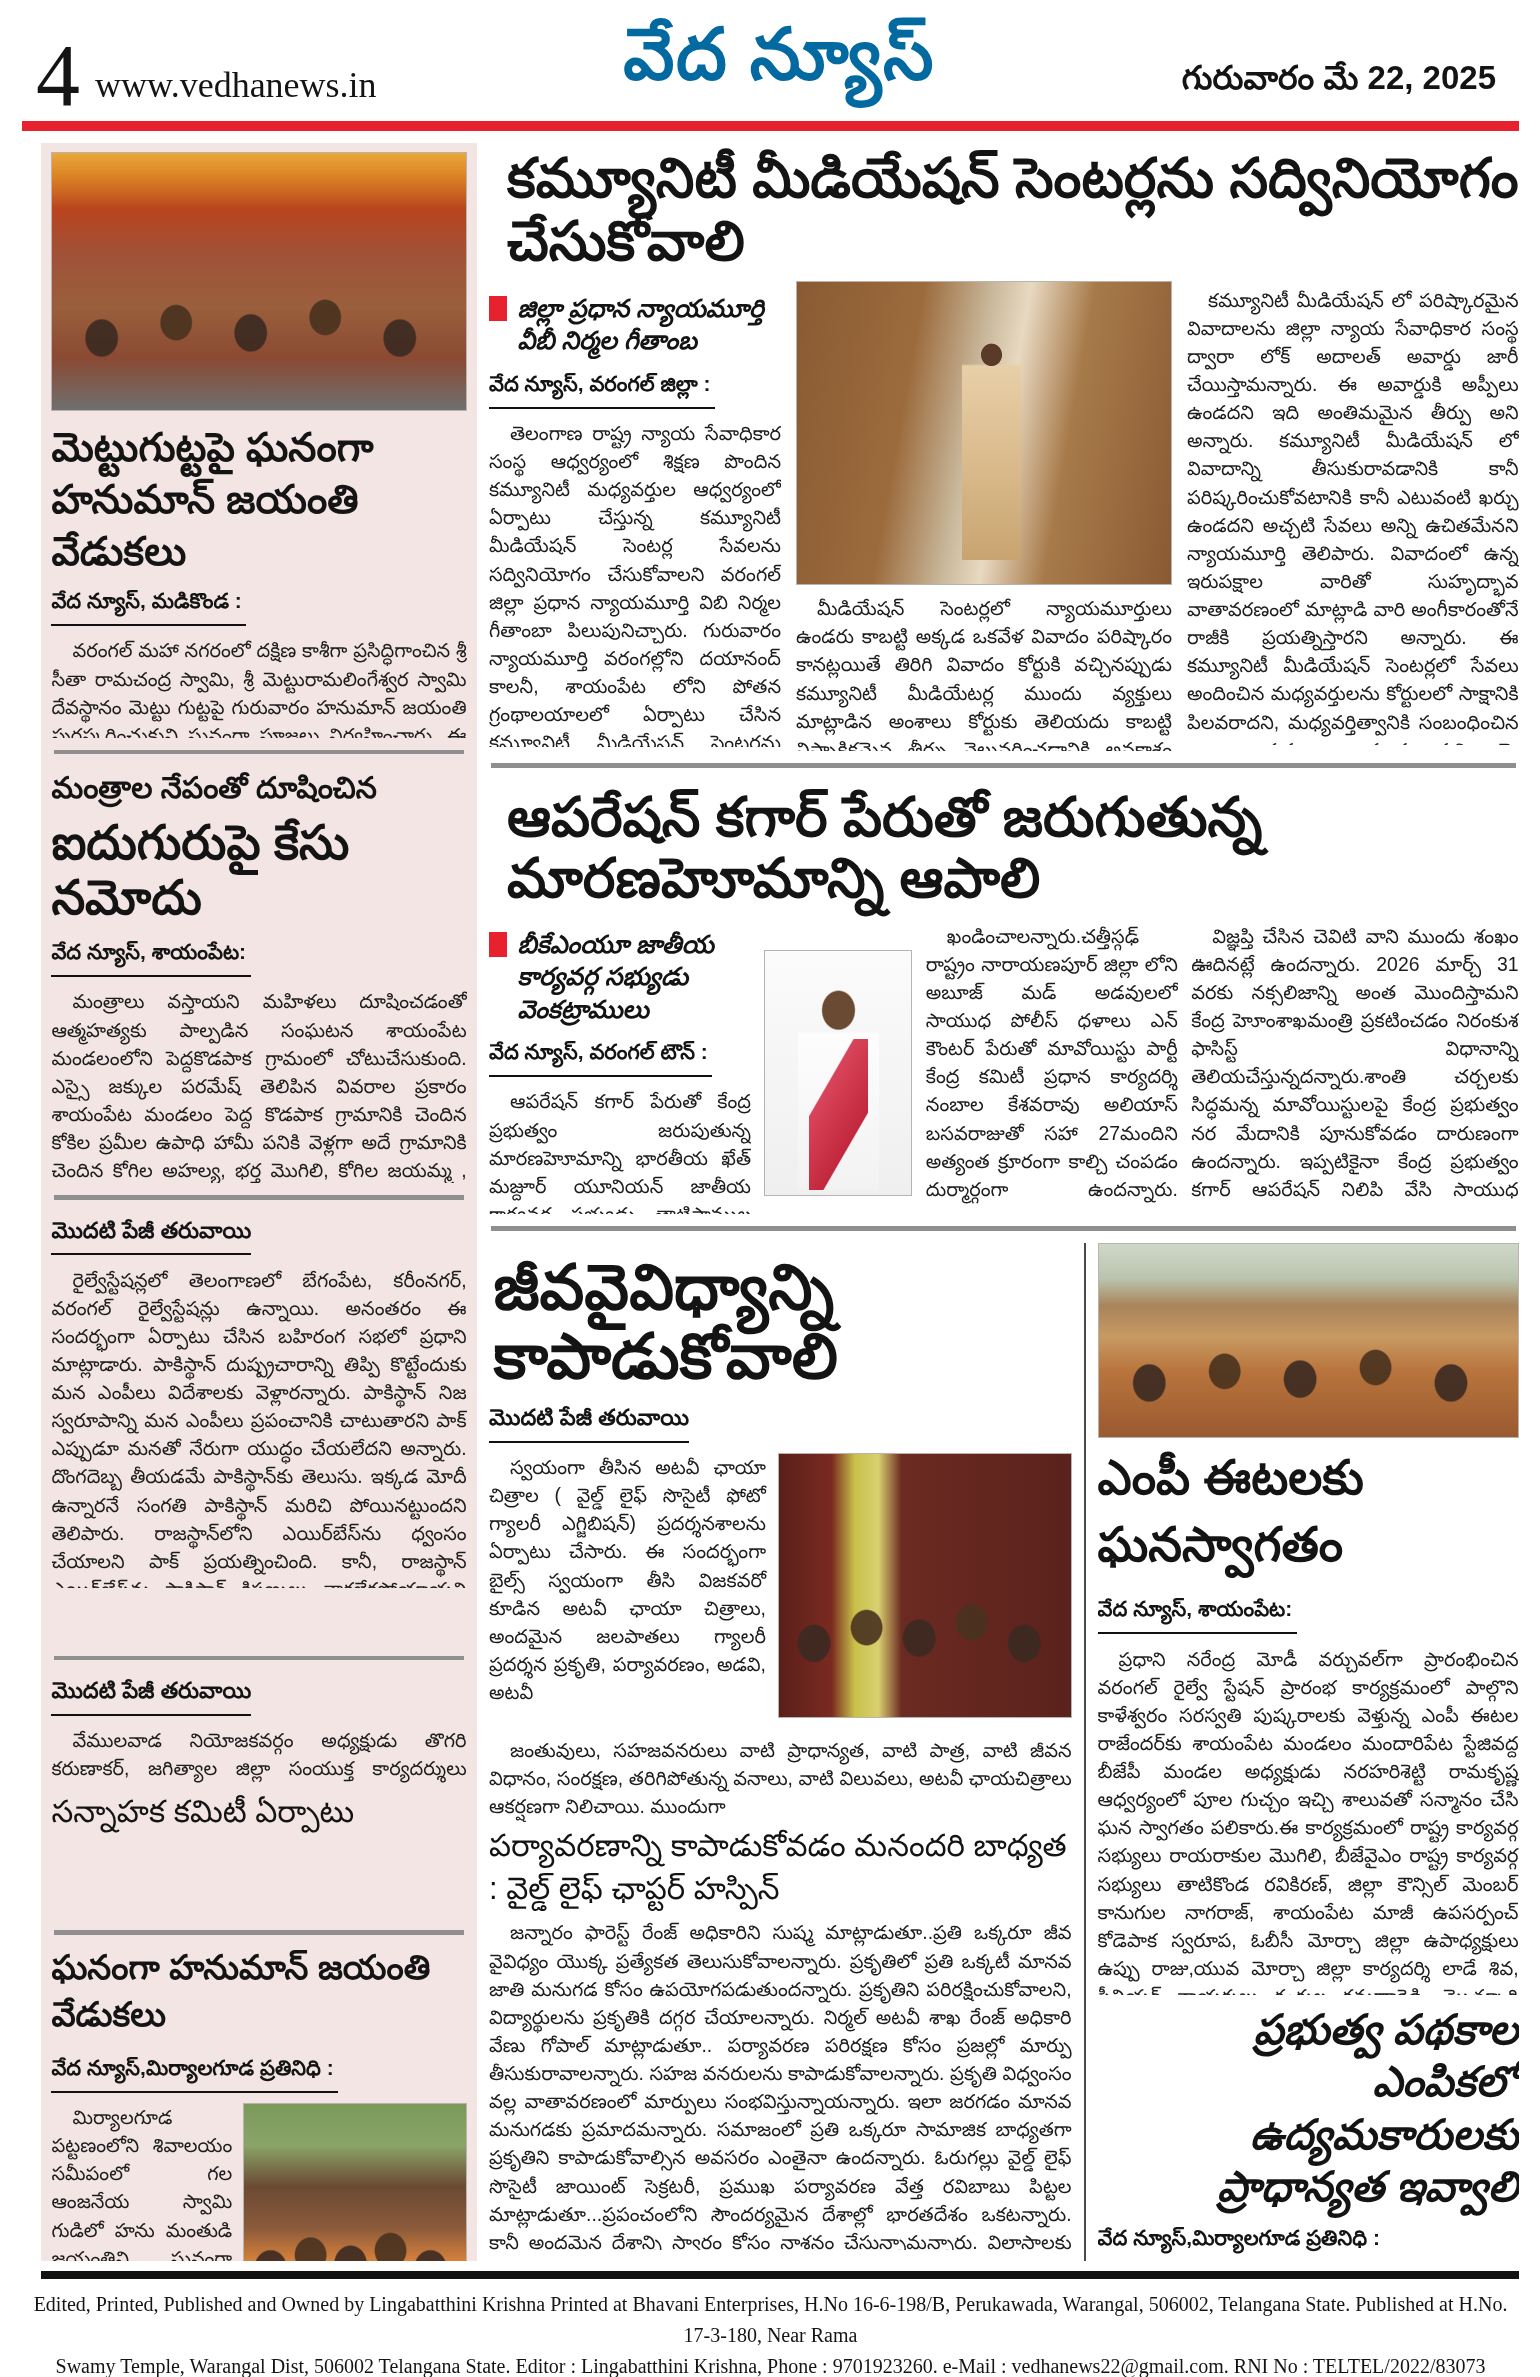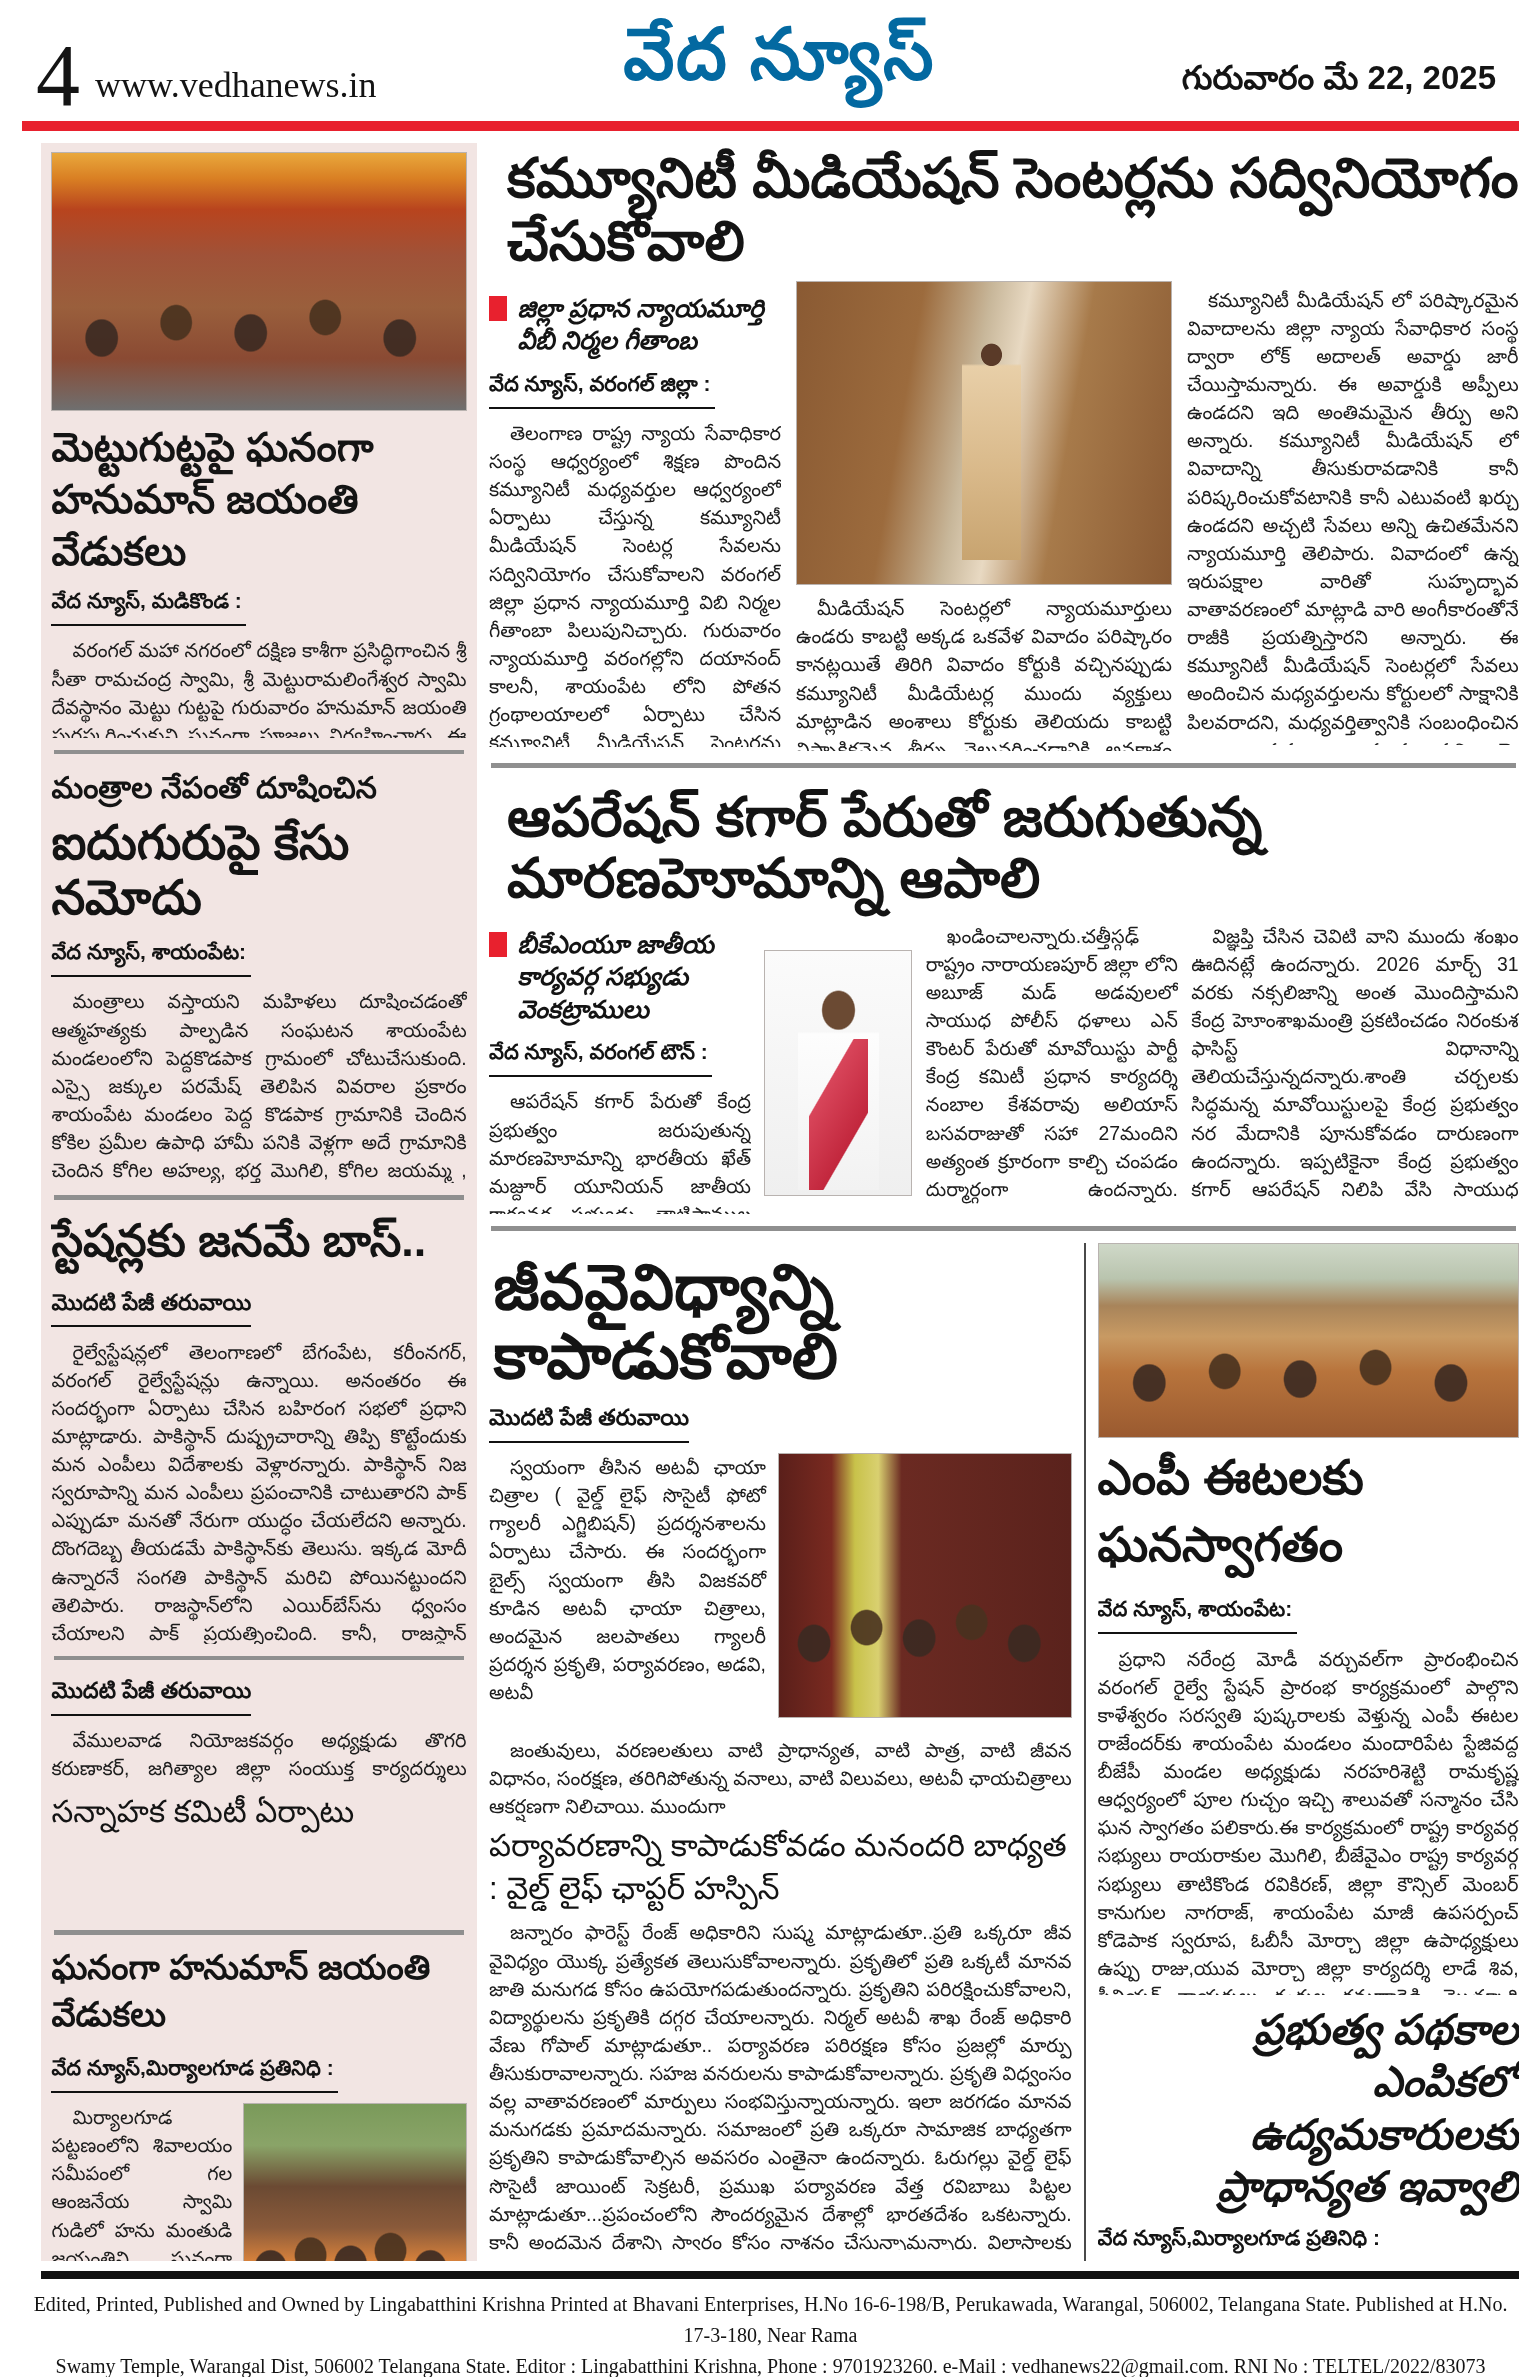--- a/index.html
+++ b/index.html
@@ -141,21 +141,20 @@
       <div class="a-block" style="height:417px">
         <div class="kicker">మంత్రాల నేపంతో దూషించిన</div>
         <div class="h-a2">ఐదుగురుపై కేసు నమోదు</div>
         <div><span class="dateline">వేద న్యూస్, శాయంపేట:</span></div>
         <p class="body a2-body">మంత్రాలు వస్తాయని మహిళలు దూషించడంతో ఆత్మహత్యకు పాల్పడిన సంఘటన శాయంపేట మండలంలోని పెద్దకొడపాక గ్రామంలో చోటుచేసుకుంది. ఎస్సై జక్కుల పరమేష్ తెలిపిన వివరాల ప్రకారం శాయంపేట మండలం పెద్ద కొడపాక గ్రామానికి చెందిన కోకిల ప్రమీల ఉపాధి హామీ పనికి వెళ్లగా అదే గ్రామానికి చెందిన కోగిల అహల్య, భర్త మొగిలి, కోగిల జయమ్మ , వంద ఐలయ్య , భార్య కొమరమ్మ వీరు అయిదుగురు కోగిల ప్రమీలను నీకు మంత్రాలు వస్తాయి నీవు మాతో పని చేయడానికి వీలు లేదు మేము కలిసి నీతో పని చేయము ఇక్కడ నుండి వెళ్లిపొమ్మని దుర్భాషలాడుతూ, చెప్పుతో కొట్టడానికి ప్రయత్నించారు. అందరి ముందు ఎందుకు బ్రతుకుతున్నావు చావు అని నానా బూతులు తిడుతూ అవమానించడంతో మనస్థాపానికి గురై ఇంటికి వెళ్లి పురుగుల మందు తాగి ఆత్మహత్యకు పాల్పడింది. ఈ విషయం తెలుసుకున్న ప్రమీల కుమారుడు కోగిల చంద్రమౌళి ఫిర్యాదు చేసిన మేరకు ఐదుగురుపై కేసు నమోదు చేసి దర్యాప్తు చేస్తున్నట్లు ఎస్సై తెలిపారు.</p>
       </div>
 
       <div class="divider"></div>
 
       <div class="a-block" style="height:432px">
-        <div class="h-a3">స్టేషన్లకు జనమే బాస్..</div>
         <div><span class="contd">మొదటి పేజీ తరువాయి</span></div>
         <p class="body a3-body">రైల్వేస్టేషన్లలో తెలంగాణలో బేగంపేట, కరీంనగర్, వరంగల్ రైల్వేస్టేషన్లు ఉన్నాయి. అనంతరం ఈ సందర్భంగా ఏర్పాటు చేసిన బహిరంగ సభలో ప్రధాని మాట్లాడారు. పాకిస్థాన్ దుష్ప్రచారాన్ని తిప్పి కొట్టేందుకు మన ఎంపీలు విదేశాలకు వెళ్లారన్నారు. పాకిస్థాన్ నిజ స్వరూపాన్ని మన ఎంపీలు ప్రపంచానికి చాటుతారని పాక్ ఎప్పుడూ మనతో నేరుగా యుద్ధం చేయలేదని అన్నారు. దొంగదెబ్బ తీయడమే పాకిస్థాన్‌కు తెలుసు. ఇక్కడ మోదీ ఉన్నారనే సంగతి పాకిస్థాన్ మరిచి పోయినట్టుందని తెలిపారు. రాజస్థాన్‌లోని ఎయిర్‌బేస్‌ను ధ్వంసం చేయాలని పాక్ ప్రయత్నించింది. కానీ, రాజస్థాన్ ఎయిర్‌బేస్‌ను పాకిస్థాన్ క్షిపణులు తాకలేకపోయాయని మన వాయుసేన మాత్రం పాక్‌లోని ఎయిర్‌బేస్‌లను ధ్వంసం చేసింది అని స్పష్టం చేశారు. గత 12 ఏళ్లుగా దేశంలో ఆధునిక మౌలిక సదుపాయాలు కల్పించే మహాయజ్ఞం జరుగుతోందన్నారు. గతంలో కంటే ఆరు రెట్లు అధికంగా మౌలిక సదుపాయాలపై ఖర్చు చేస్తున్నామన్నారు. కశ్మీర్ నుంచి అరుణాచల్‌ప్రదేశ్ వరకు మౌలిక సదుపాయాలు మెరుగుపరుస్తున్నామని గతంలో రైల్వేస్టేషన్లు ఎలా ఉండేవి, ఇప్పుడెలా ఉన్నాయో ఆలోచించండి అని అన్నారు. అమృత్ భారత్ స్టేషన్లను ఆయా ప్రాంతాల ప్రత్యేకతలతో నిర్మించామని తెలిపారు. ఈ రైల్వే స్టేషన్లకు ప్రజలే యజమానులు కావున శుభ్రంగా ఉంచుకోవాల్సిన బాధ్యత కూడా ప్రజలదే అని ఆయన పిలుపునిచ్చారు.</p>
       </div>
 
       <div class="divider"></div>
 
       <div class="a-block" style="height:246px">
         <div><span class="contd">మొదటి పేజీ తరువాయి</span></div>
         <p class="body a4-b1">వేములవాడ నియోజకవర్గం అధ్యక్షుడు తొగరి కరుణాకర్, జగిత్యాల జిల్లా సంయుక్త కార్యదర్శులు శ్రీనివాస్, రమేష్ పాల్గొన్నారు.</p>
         <div class="subhead">సన్నాహక కమిటీ ఏర్పాటు</div>
@@ -228,21 +227,21 @@
 
         <div class="mid-sec">
           <div class="a-block">
             <div class="h-m3">జీవవైవిధ్యాన్ని కాపాడుకోవాలి</div>
             <div><span class="contd">మొదటి పేజీ తరువాయి</span></div>
             <div class="m3-row">
               <p class="body m3-intro">స్వయంగా తీసిన అటవీ ఛాయా చిత్రాల ( వైల్డ్ లైఫ్ సొసైటీ ఫోటో గ్యాలరీ ఎగ్జిబిషన్) ప్రదర్శనశాలను ఏర్పాటు చేసారు. ఈ సందర్భంగా బైల్స్ స్వయంగా తీసి విజకవరో కూడిన అటవీ ఛాయా చిత్రాలు, అందమైన జలపాతలు గ్యాలరీ ప్రదర్శన ప్రకృతి, పర్యావరణం, అడవి, అటవీ</p>
               <div class="photo crowd ph-bio m3-photo"></div>
             </div>
             <div class="m3-tail">
-              <p class="body">జంతువులు, వరణలతులు వాటి ప్రాధాన్యత, వాటి పాత్ర, వాటి జీవన విధానం, సంరక్షణ, తరిగిపోతున్న వనాలు, వాటి విలువలు, అటవీ ఛాయచిత్రాలు ఆకర్షణగా నిలిచాయి. ముందుగా</p>
+              <p class="body">జంతువులు, సహజవనరులు వాటి ప్రాధాన్యత, వాటి పాత్ర, వాటి జీవన విధానం, సంరక్షణ, తరిగిపోతున్న వనాలు, వాటి విలువలు, అటవీ ఛాయచిత్రాలు ఆకర్షణగా నిలిచాయి. ముందుగా</p>
               <div class="subhead">పర్యావరణాన్ని కాపాడుకోవడం మనందరి బాధ్యత : వైల్డ్ లైఫ్ ఛాప్టర్ హస్పిన్</div>
               <p class="body">జన్నారం ఫారెస్ట్ రేంజ్ అధికారిని సుష్మ మాట్లాడుతూ..ప్రతి ఒక్కరూ జీవ వైవిధ్యం యొక్క ప్రత్యేకత తెలుసుకోవాలన్నారు. ప్రకృతిలో ప్రతి ఒక్కటీ మానవ జాతి మనుగడ కోసం ఉపయోగపడుతుందన్నారు. ప్రకృతిని పరిరక్షించుకోవాలని, విద్యార్థులను ప్రకృతికి దగ్గర చేయాలన్నారు. నిర్మల్ అటవీ శాఖ రేంజ్ అధికారి వేణు గోపాల్ మాట్లాడుతూ.. పర్యావరణ పరిరక్షణ కోసం ప్రజల్లో మార్పు తీసుకురావాలన్నారు. సహజ వనరులను కాపాడుకోవాలన్నారు. ప్రకృతి విధ్వంసం వల్ల వాతావరణంలో మార్పులు సంభవిస్తున్నాయన్నారు. ఇలా జరగడం మానవ మనుగడకు ప్రమాదమన్నారు. సమాజంలో ప్రతి ఒక్కరూ సామాజిక బాధ్యతగా ప్రకృతిని కాపాడుకోవాల్సిన అవసరం ఎంతైనా ఉందన్నారు. ఓరుగల్లు వైల్డ్ లైఫ్ సొసైటీ జాయింట్ సెక్రటరీ, ప్రముఖ పర్యావరణ వేత్త రవిబాబు పిట్టల మాట్లాడుతూ...ప్రపంచంలోని సౌందర్యమైన దేశాల్లో భారతదేశం ఒకటన్నారు. కానీ అందమైన దేశాన్ని స్వార్థం కోసం నాశనం చేస్తున్నామన్నారు. విలాసాలకు అలవాటు పడి దాన్ని డబ్బు రూపంలోకి మార్చుకుంటూ ప్రకృతిని విధ్వంసం చేస్తున్నారన్నారు. ప్రకృతిలో సహజ వనరులను అవసరం మేరకే వాడాలన్నారు. కానీ ఇష్టానుసారంగా సహజ వనరులను కొల్లగొడుతూ జీవ వైవిధ్యం నాశనం చేస్తున్నారని ఆవేదన వ్యక్తంచేశారు. ప్రకృతి మనలను ఇప్పటికే హెచ్చరిస్తోందని, ప్రకృతిని కాపాడేందుకు ప్రతి ఒక్కరు పాటుడాలన్నారు. సహజ వనరుల తరుగుదలకు ప్రధాన కారణాలు, పర్యావరణ, అటవీ, నీటి, వాయు చట్టాలను, జంతువుల, పక్షుల వేట, అక్రమ రవాణా (వైల్డ్ ట్రేడ్), దాని పర్యవసానాలు, భారత రాజ్యాంగం ఆర్టికల్ 51ఏ/(జి) ప్రకారంగా తమ చుట్టూ వున్న పర్యావరణం, అడవులు, వన్యప్రాణుల పట్ల భూతదయ, సహజ వనరులను రక్షించి కాపాడుకోవడం ఈ దేశ ప్రతీ పౌరుని ప్రాథమిక విధి అని గుర్తు చేశారు. అనంతరం అటవీశాఖ అధికారులను, స్వచ్ఛంద సంస్థ ప్రతినిధులను, జర్నలిస్టులను ఘనంగా సన్మానించారు. ఈ కార్యక్రమంలో అటవీ శాఖ సిబ్బంది తదితరులు పాల్గొన్నారు.</p>
             </div>
           </div>
 
           <div class="divider"></div>
 
         </div>
 
         <div class="v-rule"></div>

